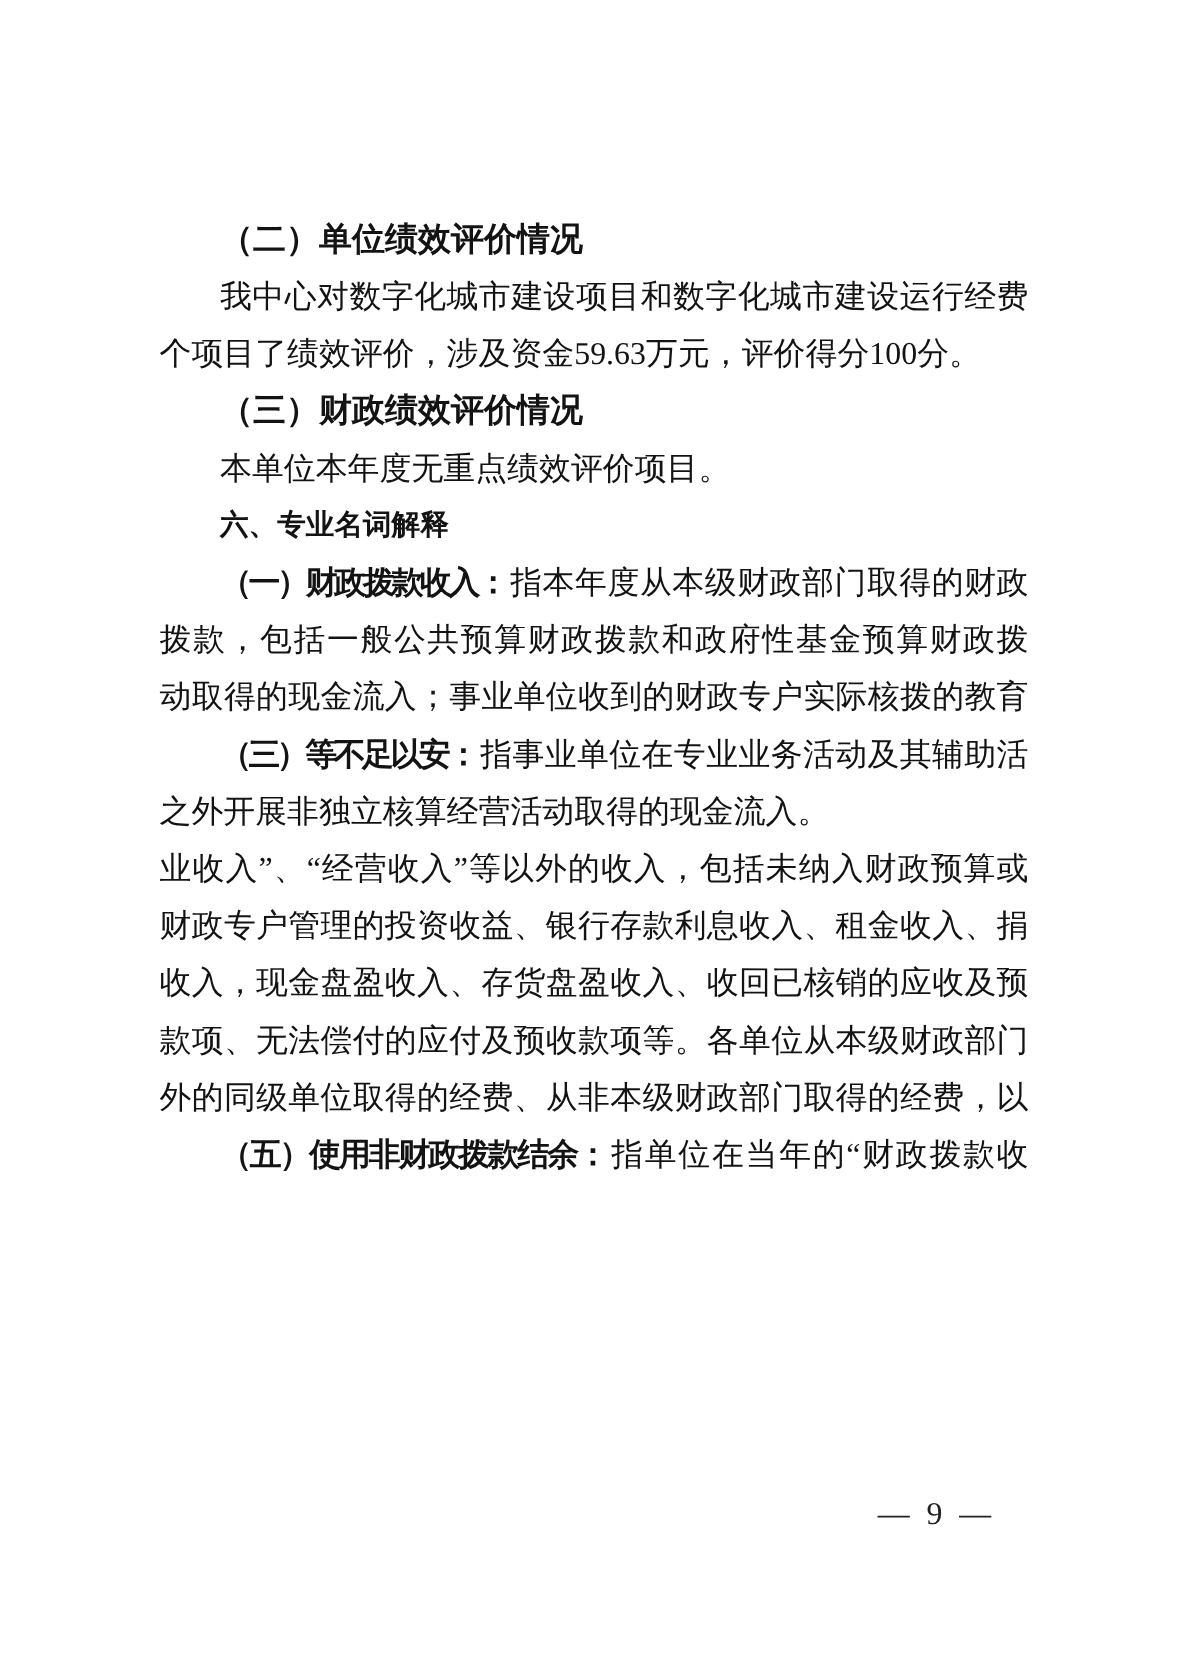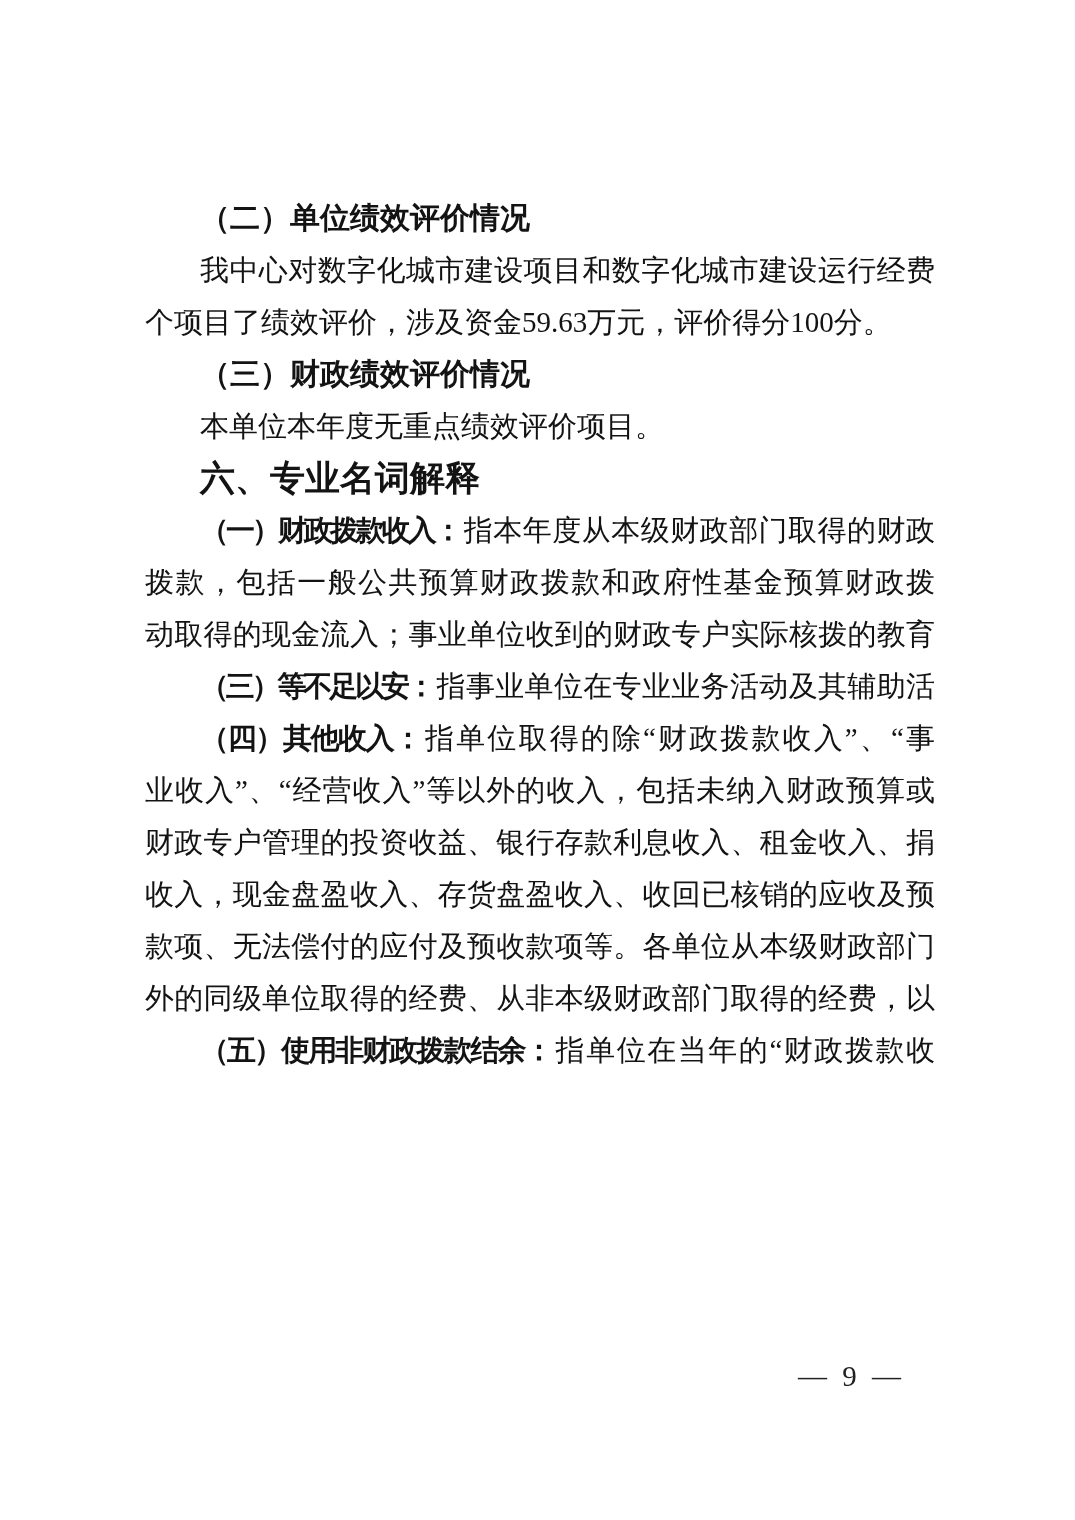--- a/index.html
+++ b/index.html
@@ -45,22 +45,22 @@
     font-family: Liberation Serif, serif;
   }
   .line.heading-kai {
     font-weight: bold;
     font-size: 30px;
     text-align: left;
     text-align-last: left;
   }
   .line.heading-hei {
     font-weight: bold;
-    font-size: 35px;
-    font-family: Liberation Sans, sans-serif;
+    font-size: 26px;
+    font-family: Liberation Mono, monospace;
     text-align: right;
     text-align-last: left;
   }
   .page-footer {
     position: absolute;
     top: 1356px;
     right: 170px;
     font-size: 29px;
     line-height: 40px;
     letter-spacing: 4px;
@@ -76,21 +76,21 @@
       <div class="line heading-kai indent no-justify">（二）单位绩效评价情况</div>
       <div class="line indent">我中心对数字化城市建设项目和数字化城市建设运行经费2</div>
       <div class="line no-justify">个项目了绩效评价，涉及资金59.63万元，评价得分100分。</div>
       <div class="line heading-kai indent no-justify">（三）财政绩效评价情况</div>
       <div class="line indent no-justify">本单位本年度无重点绩效评价项目。</div>
       <div class="line heading-hei indent no-justify">六、专业名词解释</div>
       <div class="line indent"><span class="lead">（一）财政拨款收入：</span><span>指本年度从本级财政部门取得的财政</span></div>
       <div class="line">拨款，包括一般公共预算财政拨款和政府性基金预算财政拨款。</div>
       <div class="line">动取得的现金流入；事业单位收到的财政专户实际核拨的教育收</div>
       <div class="line indent"><span class="lead">（三）等不足以安：</span><span>指事业单位在专业业务活动及其辅助活动</span></div>
-      <div class="line indent"><span class="lead">（四）其他收入：</span><span>指单位取得的除“财政拨款收入”、“事</span></div>
+      <div class="line no-justify">之外开展非独立核算经营活动取得的现金流入。</div>
       <div class="line">业收入”、“经营收入”等以外的收入，包括未纳入财政预算或</div>
       <div class="line">财政专户管理的投资收益、银行存款利息收入、租金收入、捐赠</div>
       <div class="line">收入，现金盘盈收入、存货盘盈收入、收回已核销的应收及预付</div>
       <div class="line">款项、无法偿付的应付及预收款项等。各单位从本级财政部门以</div>
       <div class="line">外的同级单位取得的经费、从非本级财政部门取得的经费，以及</div>
       <div class="line indent"><span class="lead">（五）使用非财政拨款结余：</span><span>指单位在当年的“财政拨款收</span></div>
     </div>
   <div class="page-footer">— 9 —</div>
 </div>
 

